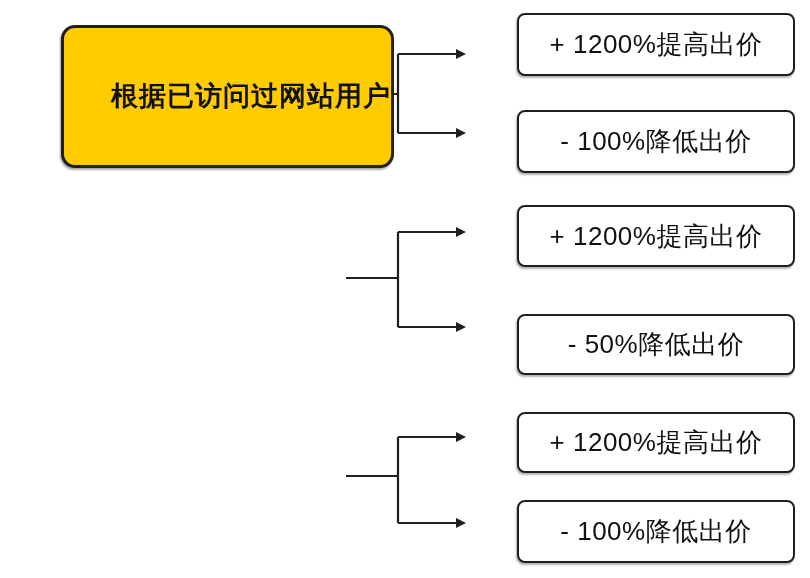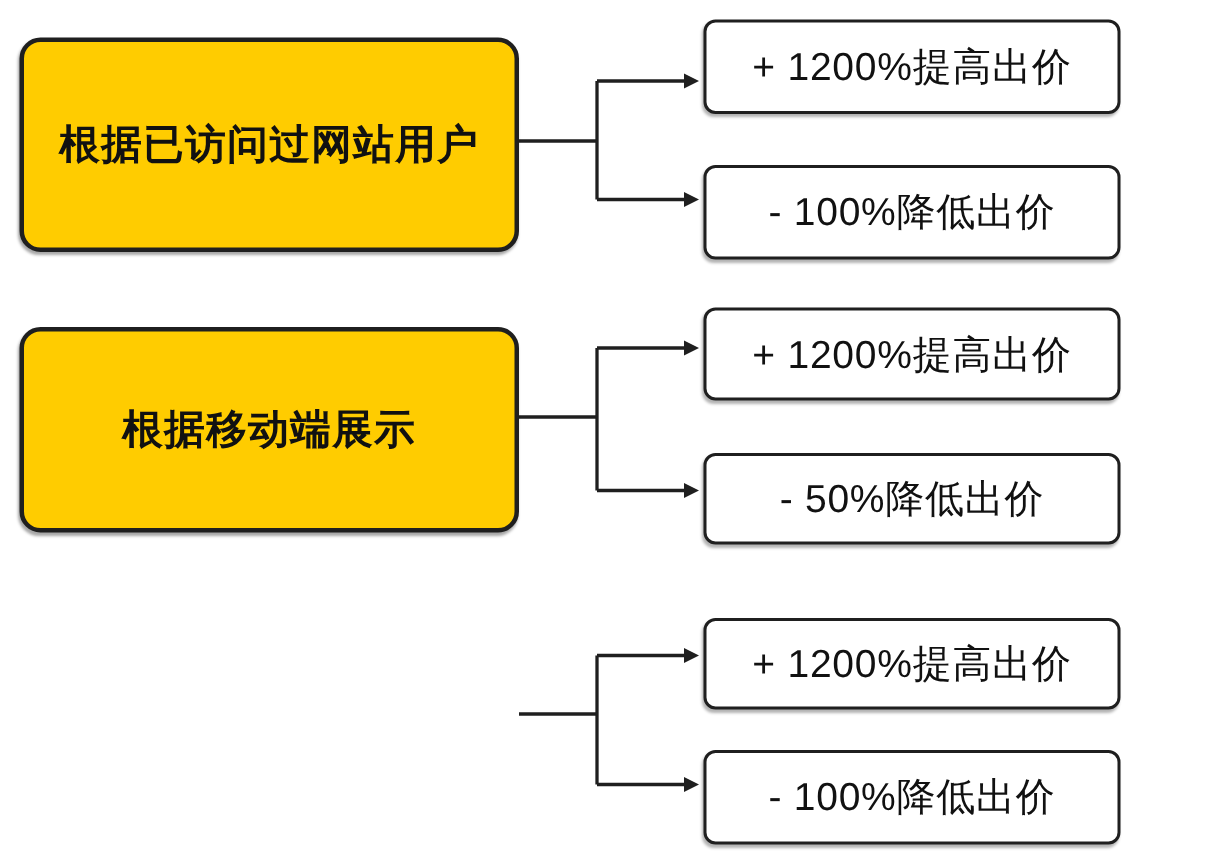--- a/index.html
+++ b/index.html
@@ -24,31 +24,33 @@
     pointer-events: none;
   }
   .node {
     position: absolute;
     box-sizing: border-box;
     display: flex;
     align-items: center;
     justify-content: center;
     text-align: center;
     color: #111111;
+    margin-left: 48px;
   }
   .src {
     background: #FFCC00;
     border: 3px solid #1f1f1f;
     border-radius: 14px;
     box-shadow: -1px 2px 2px rgba(0,0,0,0.35);
     left: 13px;
     width: 333px;
     font-size: 27px;
     font-weight: 600;
     letter-spacing: 1px;
+    justify-content: flex-end;
   }
   .src .label {
     white-space: pre-line;
     line-height: 1.35;
   }
   .tgt {
     background: #ffffff;
     border: 2.5px solid #1f1f1f;
     border-radius: 8px;
     box-shadow: -1px 2px 2px rgba(0,0,0,0.3);
@@ -59,21 +61,21 @@
     font-weight: 500;
     letter-spacing: 0.5px;
   }
   
   #src1 { top: 25px;  height: 143px; }
   #src2 { top: 218px; height: 137px; }
   #src3 { top: 413px; height: 125px; }
   #tgt1a { top: 13px;  }
   #tgt1b { top: 110px; }
   #tgt2a { top: 205px; height: 62px; }
-  #tgt2b { top: 302px; height: 61px; text-align: right; }
+  #tgt2b { top: 314px; height: 61px; text-align: right; }
   #tgt3a { top: 412px; height: 61px; }
   #tgt3b { top: 500px; }
 </style>
 </head>
 <body>
 
 <div class="canvas">
 
   <svg class="connectors" viewBox="0 0 810 578" xmlns="http://www.w3.org/2000/svg">
     <defs>
@@ -107,23 +109,20 @@
   <div class="node src" id="src1">
     <span class="label">根据已访问过网站用户</span>
   </div>
   <div class="node tgt" id="tgt1a">
     <span class="label">+ 1200%提高出价</span>
   </div>
   <div class="node tgt" id="tgt1b">
     <span class="label">- 100%降低出价</span>
   </div>
 
-  <div class="node src" id="src2">
-    <span class="label">根据移动端展示</span>
-  </div>
   <div class="node tgt" id="tgt2a">
     <span class="label">+ 1200%提高出价</span>
   </div>
   <div class="node tgt" id="tgt2b">
     <span class="label">- 50%降低出价</span>
   </div>
 
   <div class="node tgt" id="tgt3a">
     <span class="label">+ 1200%提高出价</span>
   </div>

